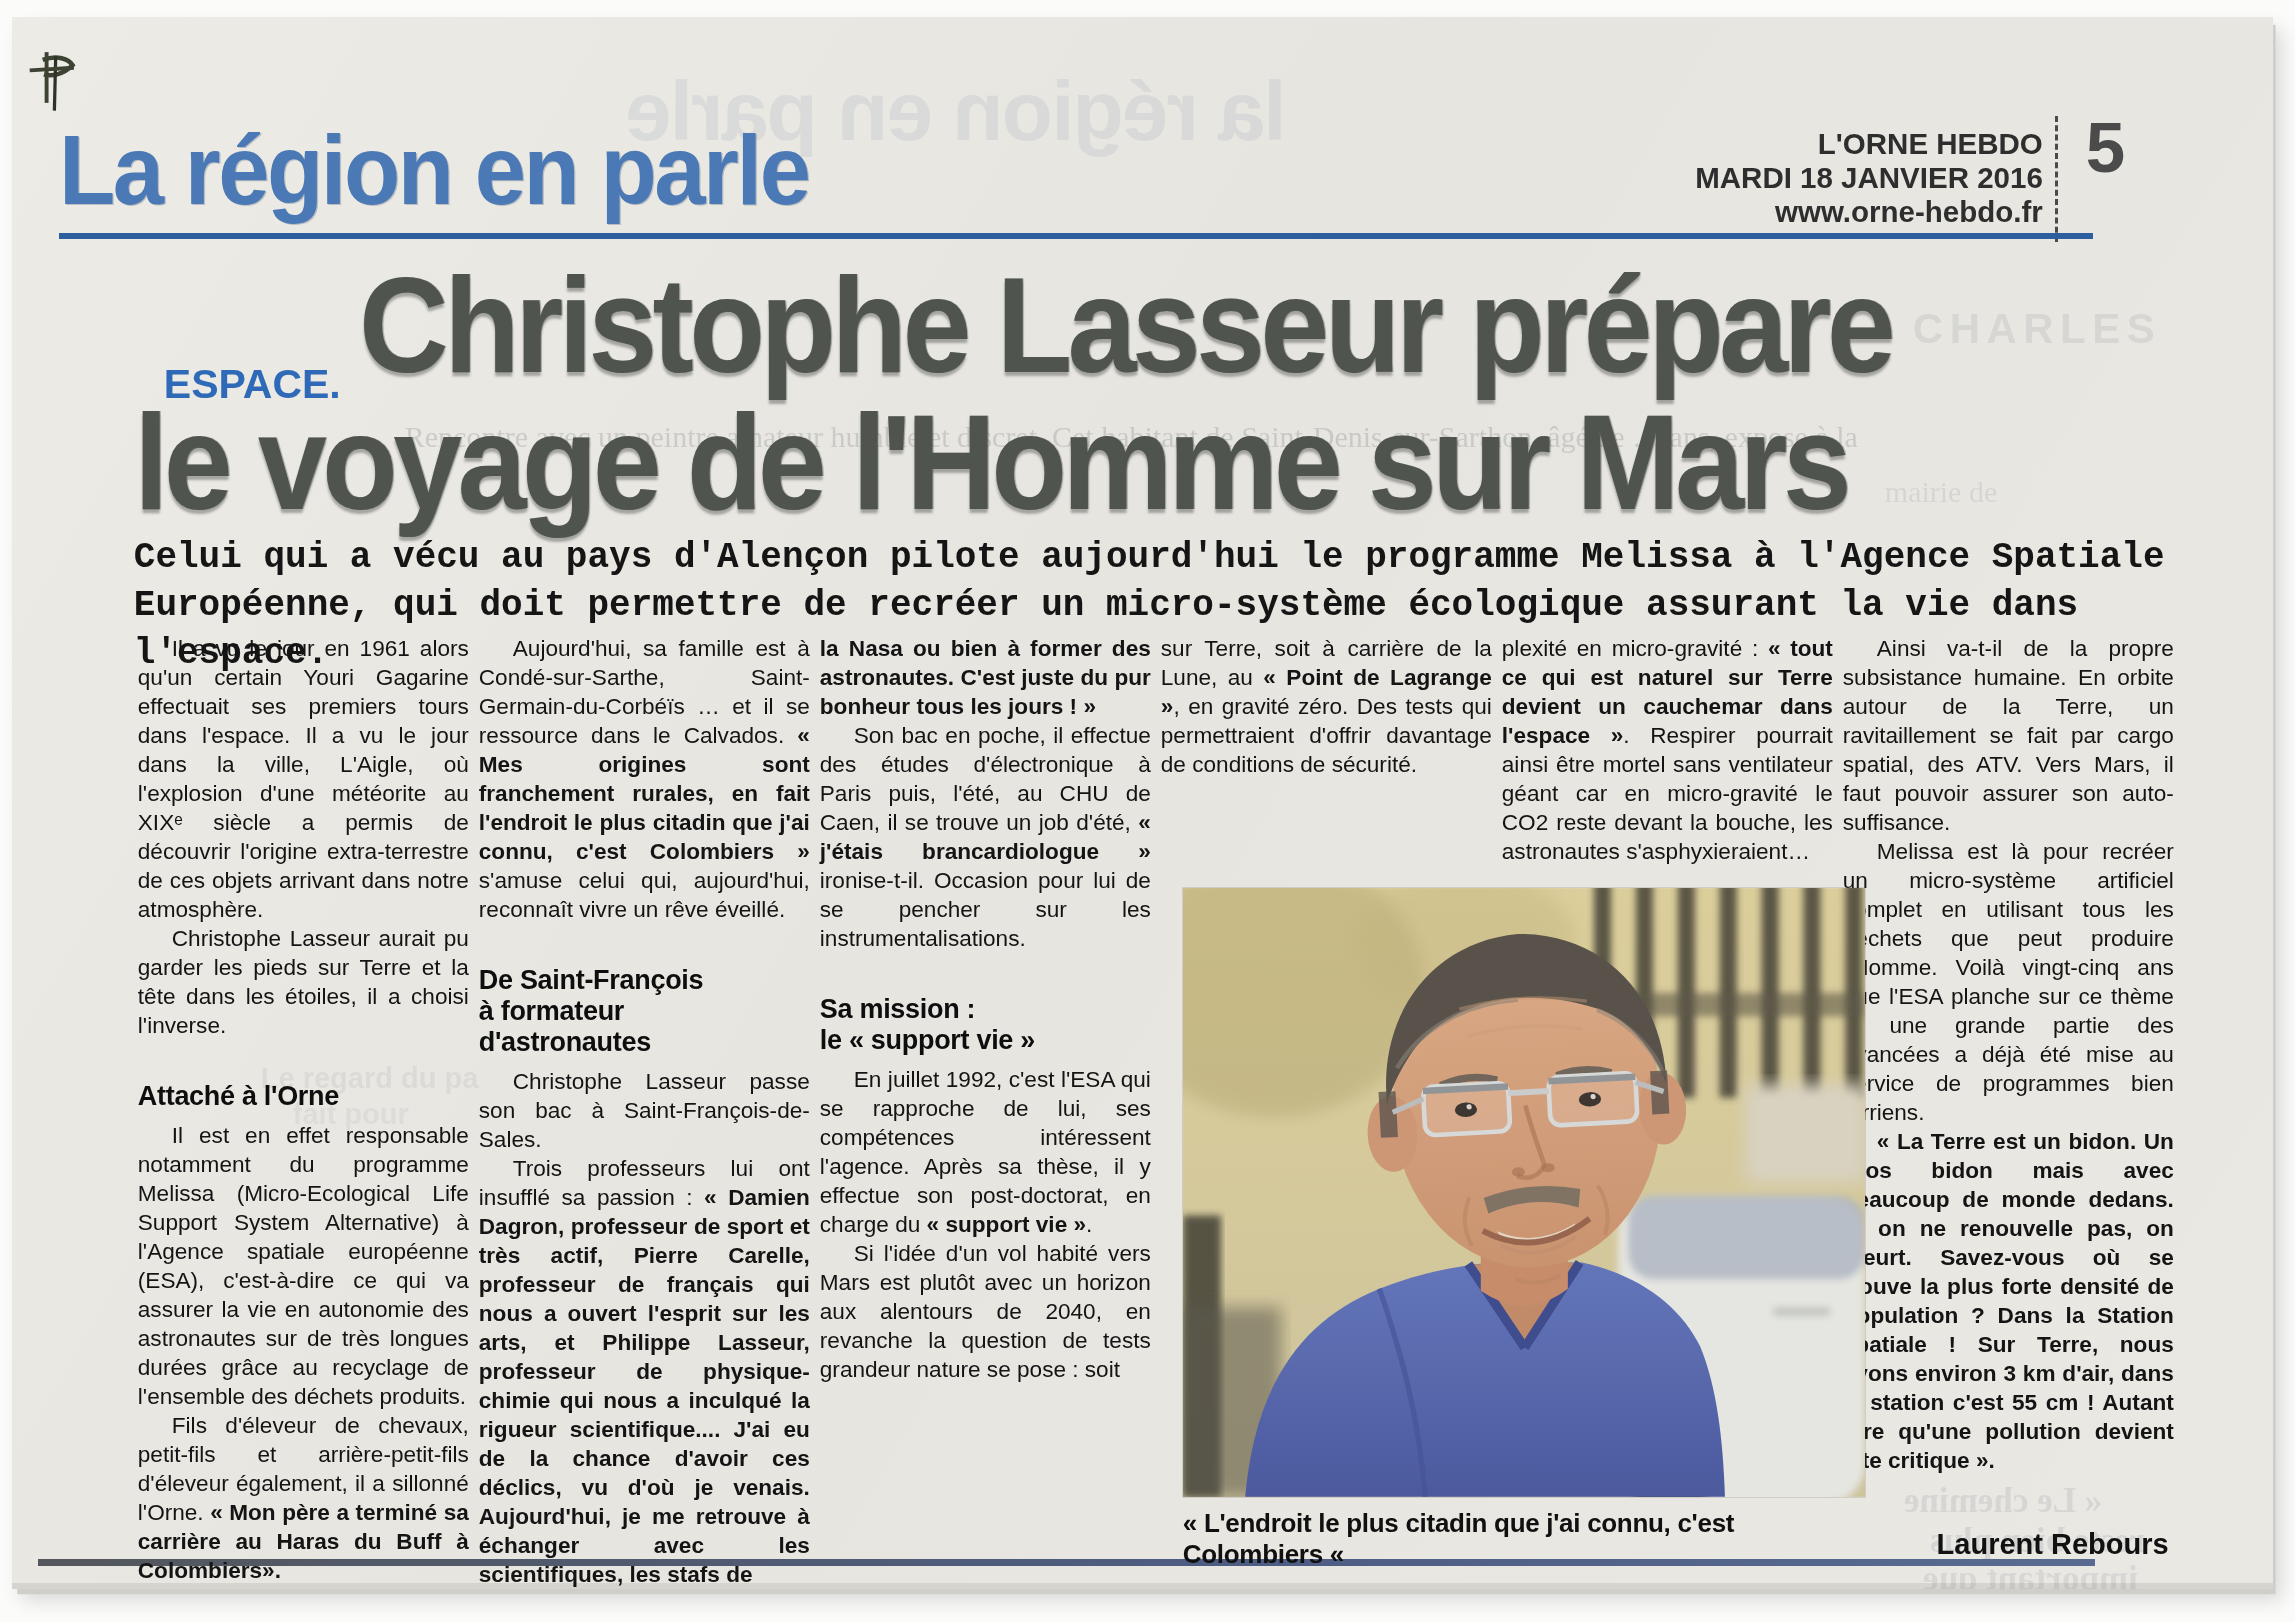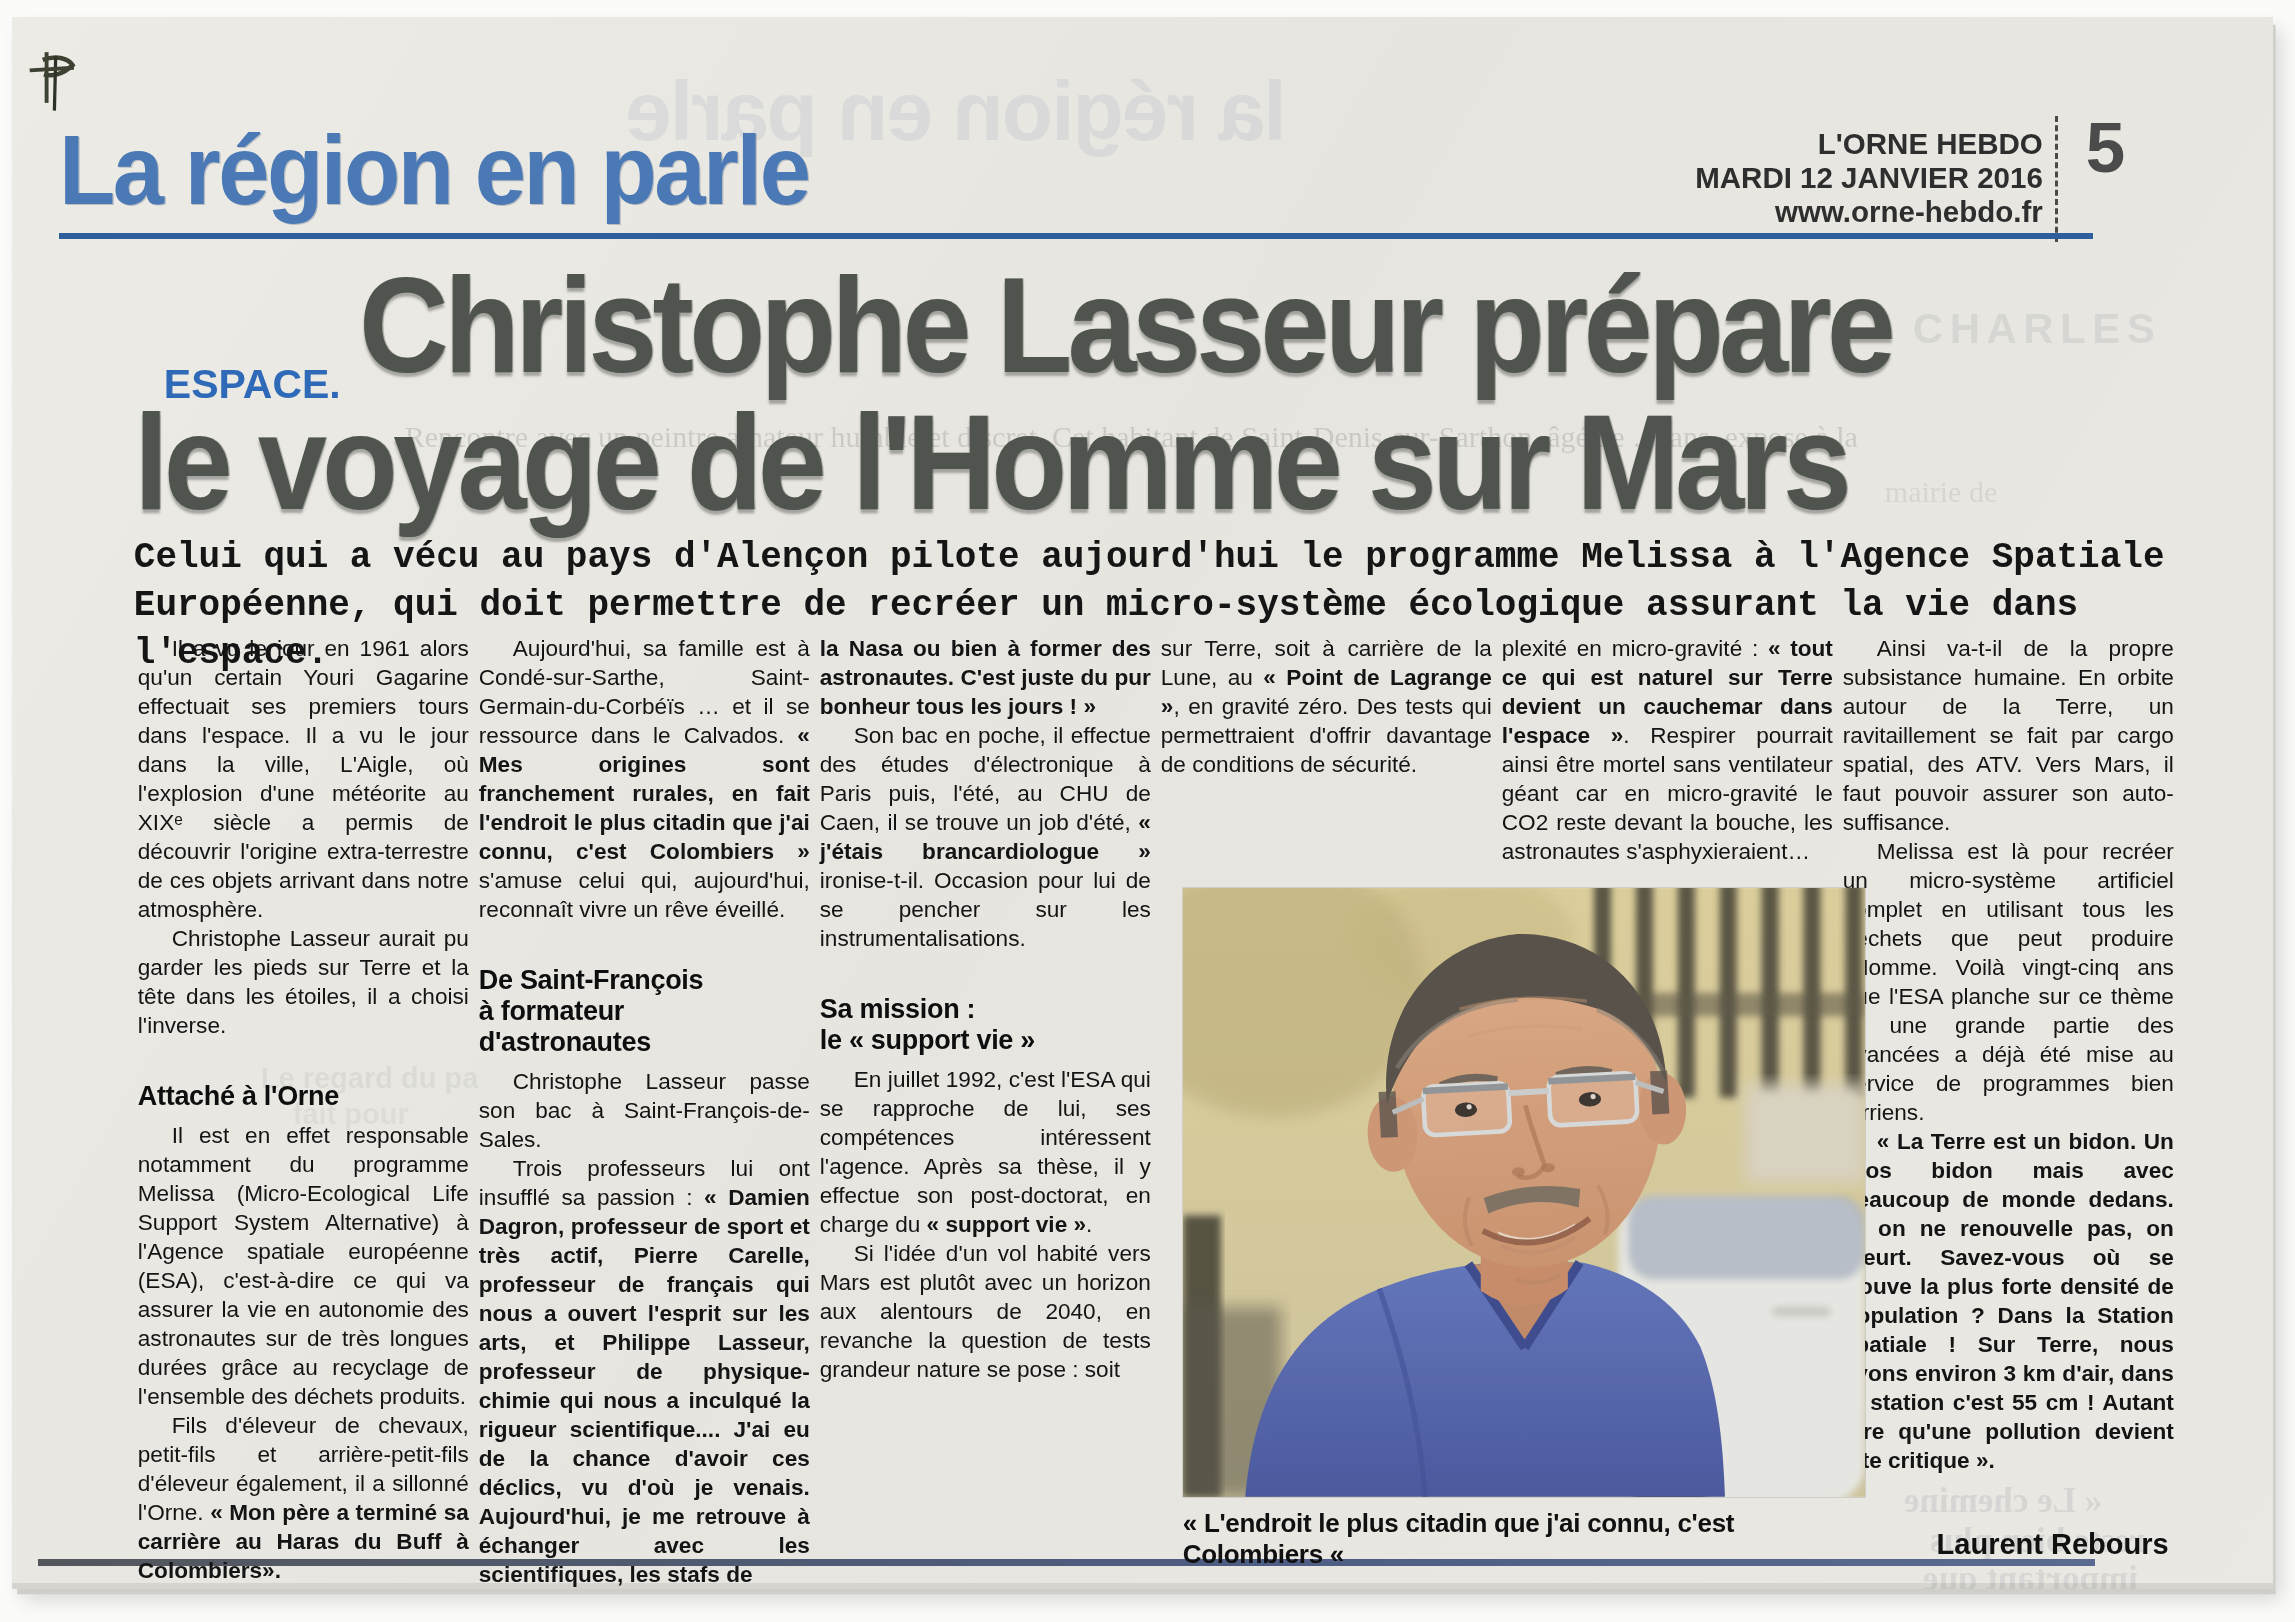--- a/index.html
+++ b/index.html
@@ -84,21 +84,21 @@
     <div class="ghost g-mairie">mairie de</div>
     <div class="ghost g-b1">« Le chemine</div>
     <div class="ghost g-b2">reste bien plus</div>
     <div class="ghost g-b3">important que</div>
     <div class="ghost g-l1">Le regard du pa</div>
     <div class="ghost g-l2">fait pour</div>
 
     <div class="section-title">La région en parle</div>
     <div class="issue-block">
       <div>L'ORNE HEBDO</div>
-      <div>MARDI 12 JANVIER 2016</div>
+      <div>MARDI 18 JANVIER 2016</div>
       <div>www.orne-hebdo.fr</div>
     </div>
     <div class="issue-divider"></div>
     <div class="page-number">5</div>
     <div class="blue-rule"></div>
 
     <div class="kicker">ESPACE.</div>
     <div class="headline-line hl1">Christophe Lasseur prépare</div>
     <div class="headline-line hl2">le voyage de l'Homme sur Mars</div>
     <p class="lede">Celui qui a vécu au pays d'Alençon pilote aujourd'hui le programme Melissa à l'Agence Spatiale Européenne, qui doit permettre de recréer un micro-système écologique assurant la vie dans l'espace.</p>

